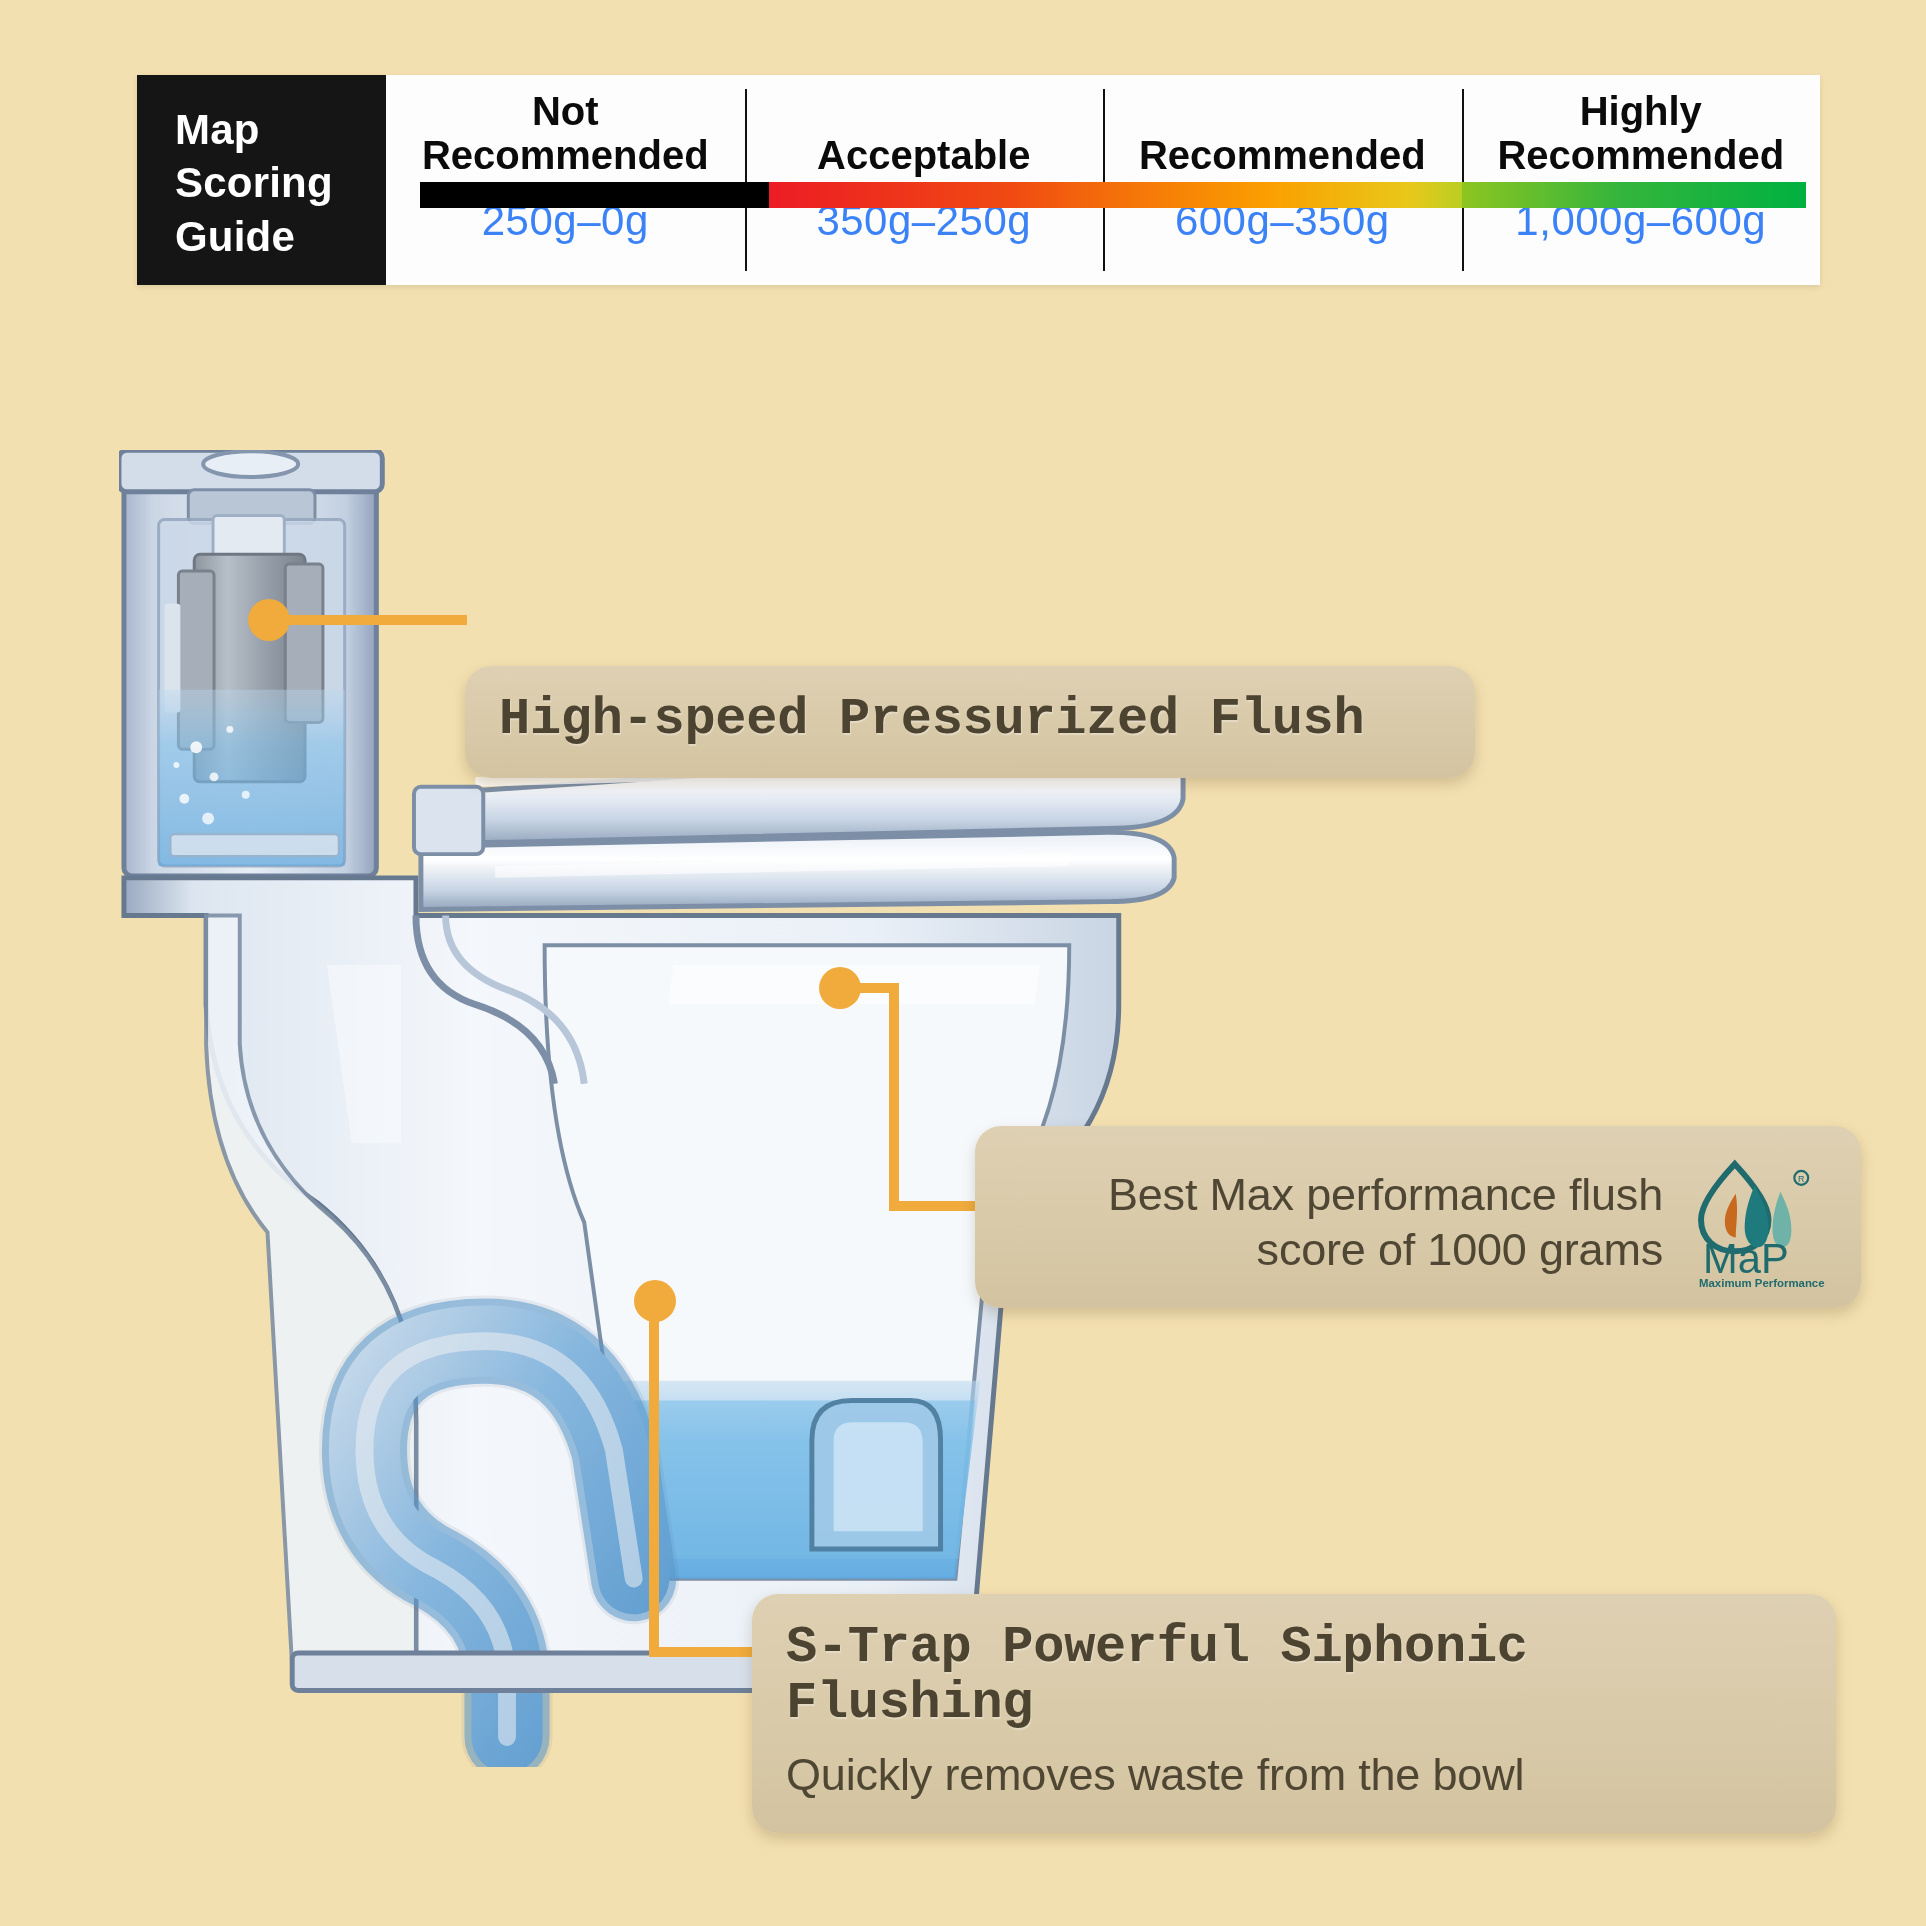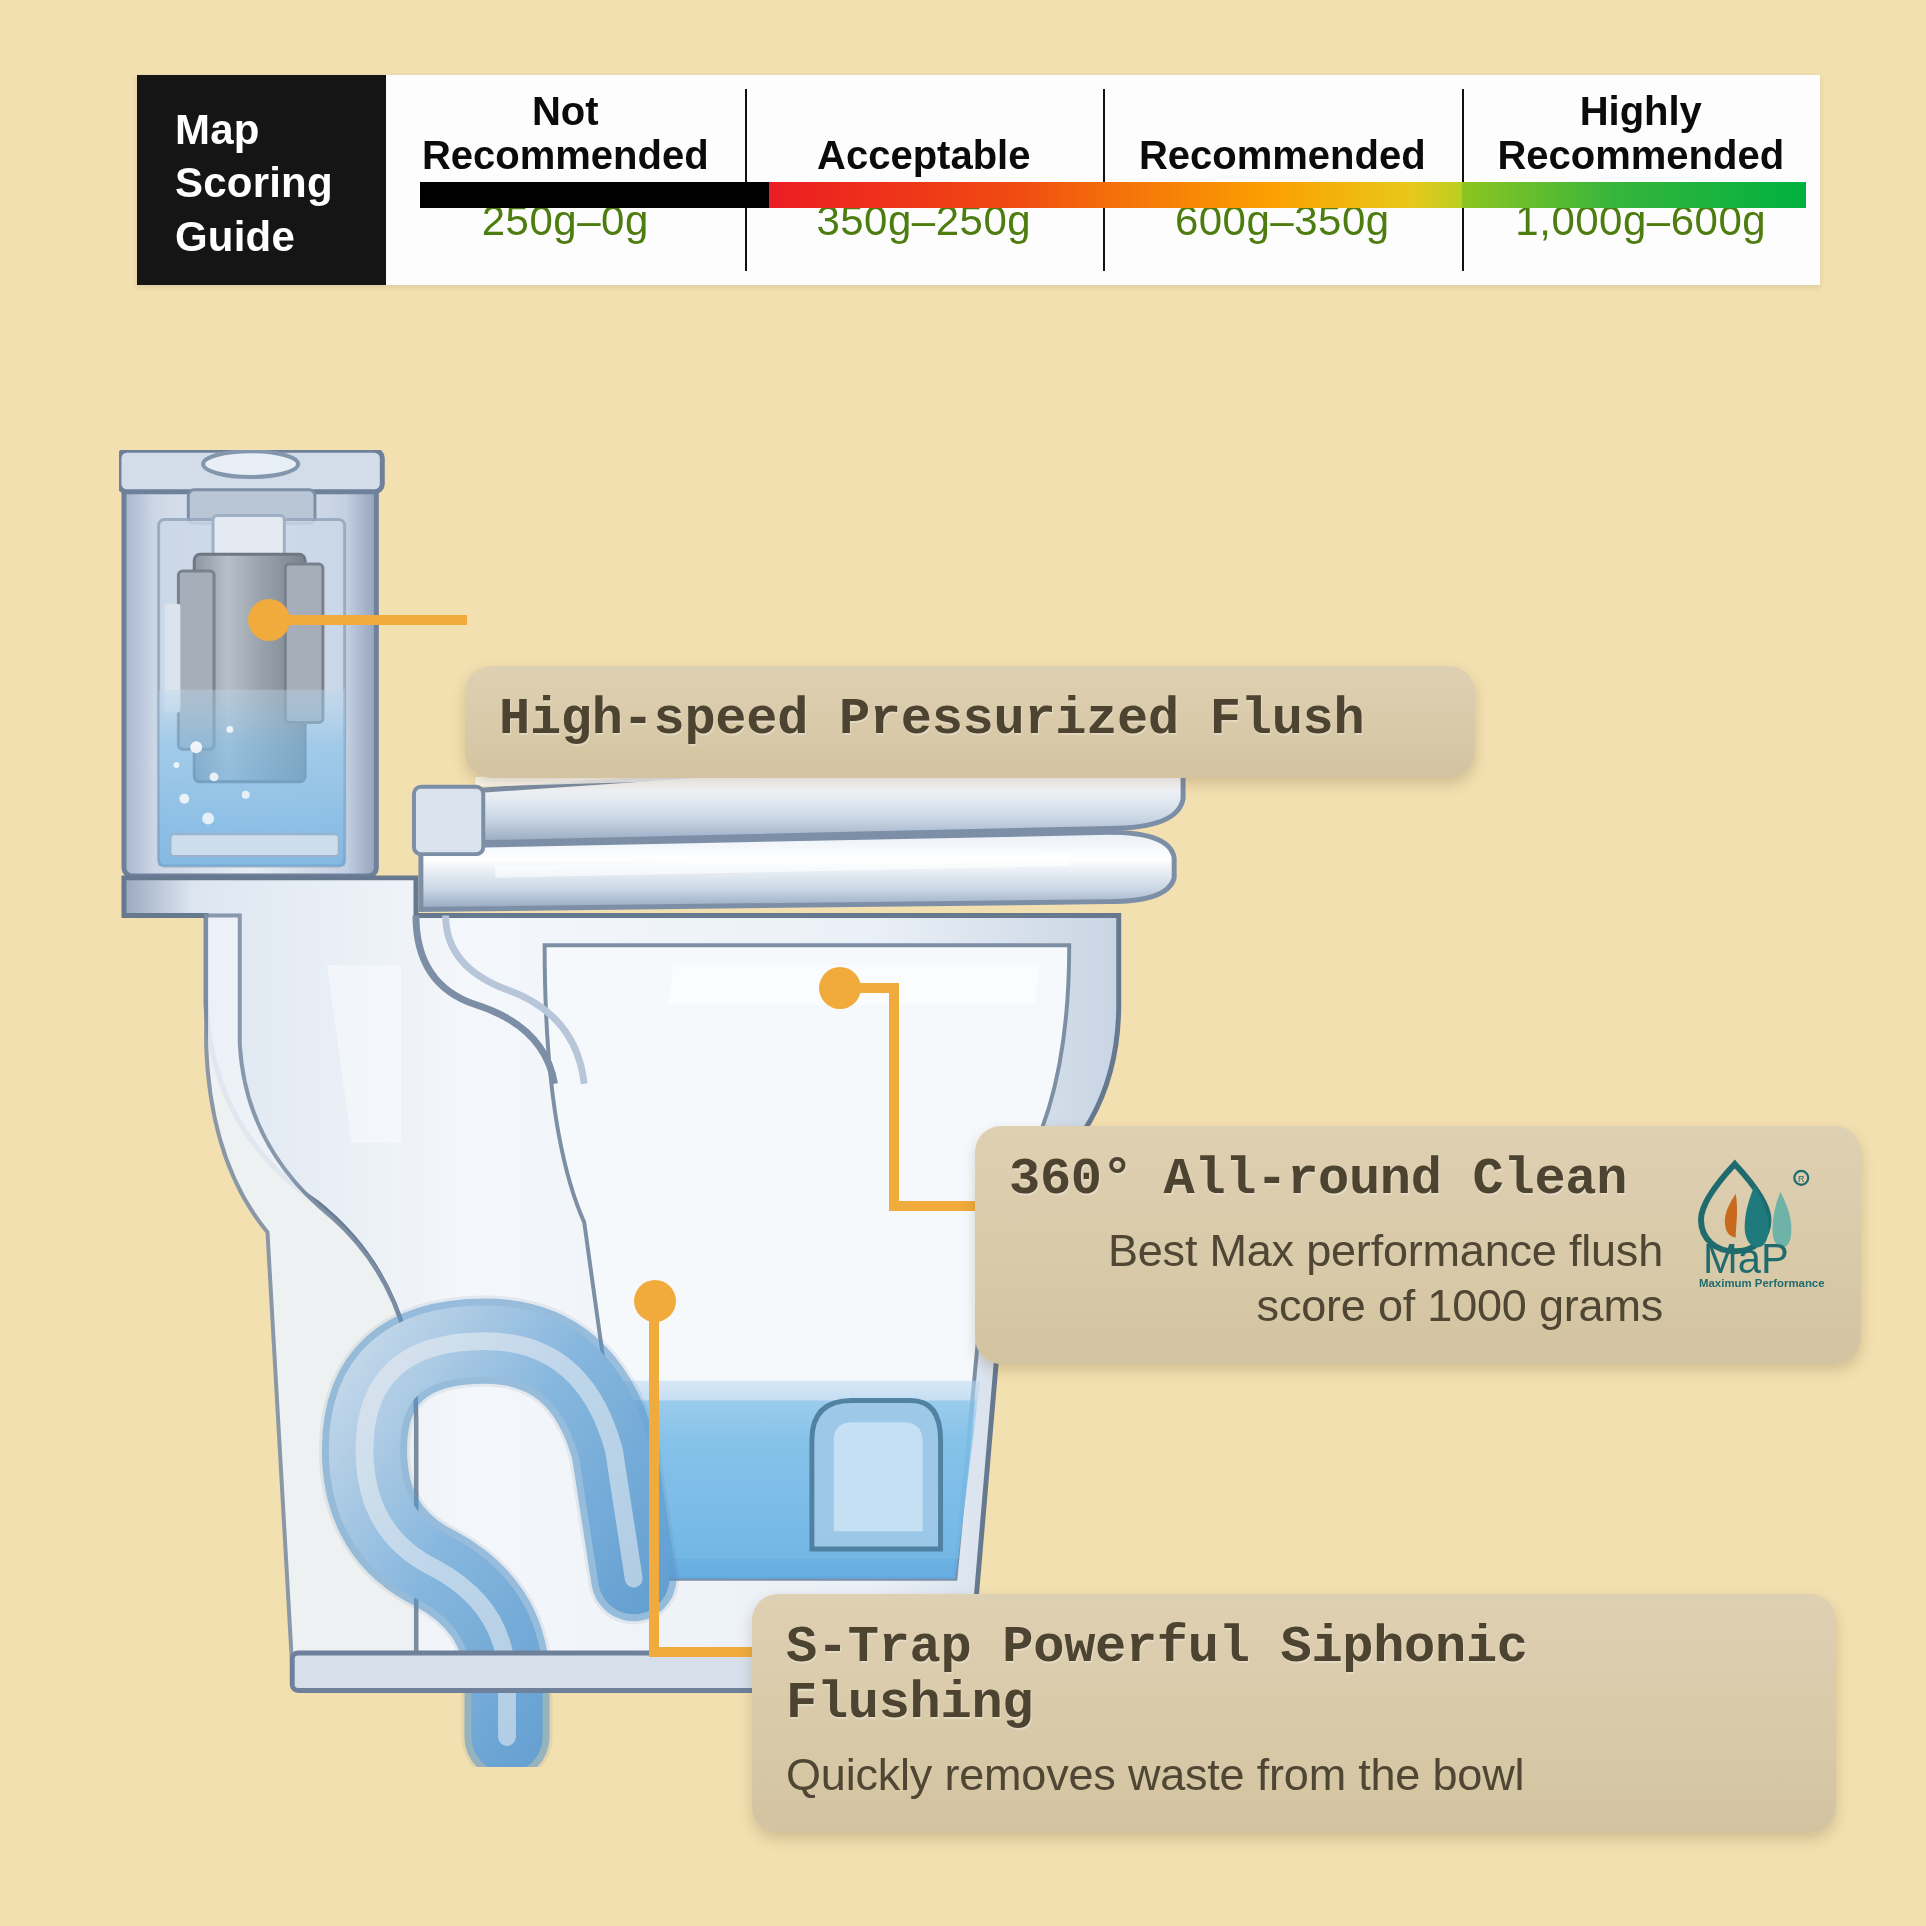--- a/index.html
+++ b/index.html
@@ -70,21 +70,21 @@
     text-align: center;
     line-height: 1.1;
     white-space: pre-line;
     height: 91px;
     display: flex;
     align-items: flex-end;
     justify-content: center;
   }
   .guide-range {
     font-size: 42px;
-    color: #4d7c0f;
+    color: #3b82f6;
     text-align: center;
     margin-top: 20px;
     letter-spacing: 0.5px;
   }
 
   
   #guide-bar {
     position: absolute;
     left: 34px;
     right: 14px;
@@ -361,21 +361,20 @@
   <div class="dot" style="left:634px; top:1280px;"></div>
   <div class="seg-v" style="left:649px; top:1301px; height:356px;"></div>
   <div class="seg-h" style="left:649px; top:1647px; width:129px;"></div>
 </div>
 
 <div class="callout" id="callout-1">
   <div class="c-title">High-speed Pressurized Flush</div>
 </div>
 
 <div class="callout" id="callout-2">
-  <div class="c-title">360° All-round Clean</div>
   <div class="c-sub" style="white-space:pre-line;text-align:right;">Best Max performance flush
 score of 1000 grams</div>
 </div>
 
 <div class="callout" id="callout-3">
   <div class="c-title">S-Trap Powerful Siphonic Flushing</div>
   <div class="c-sub">Quickly removes waste from the bowl</div>
 </div>
 
 <div id="map-logo">

